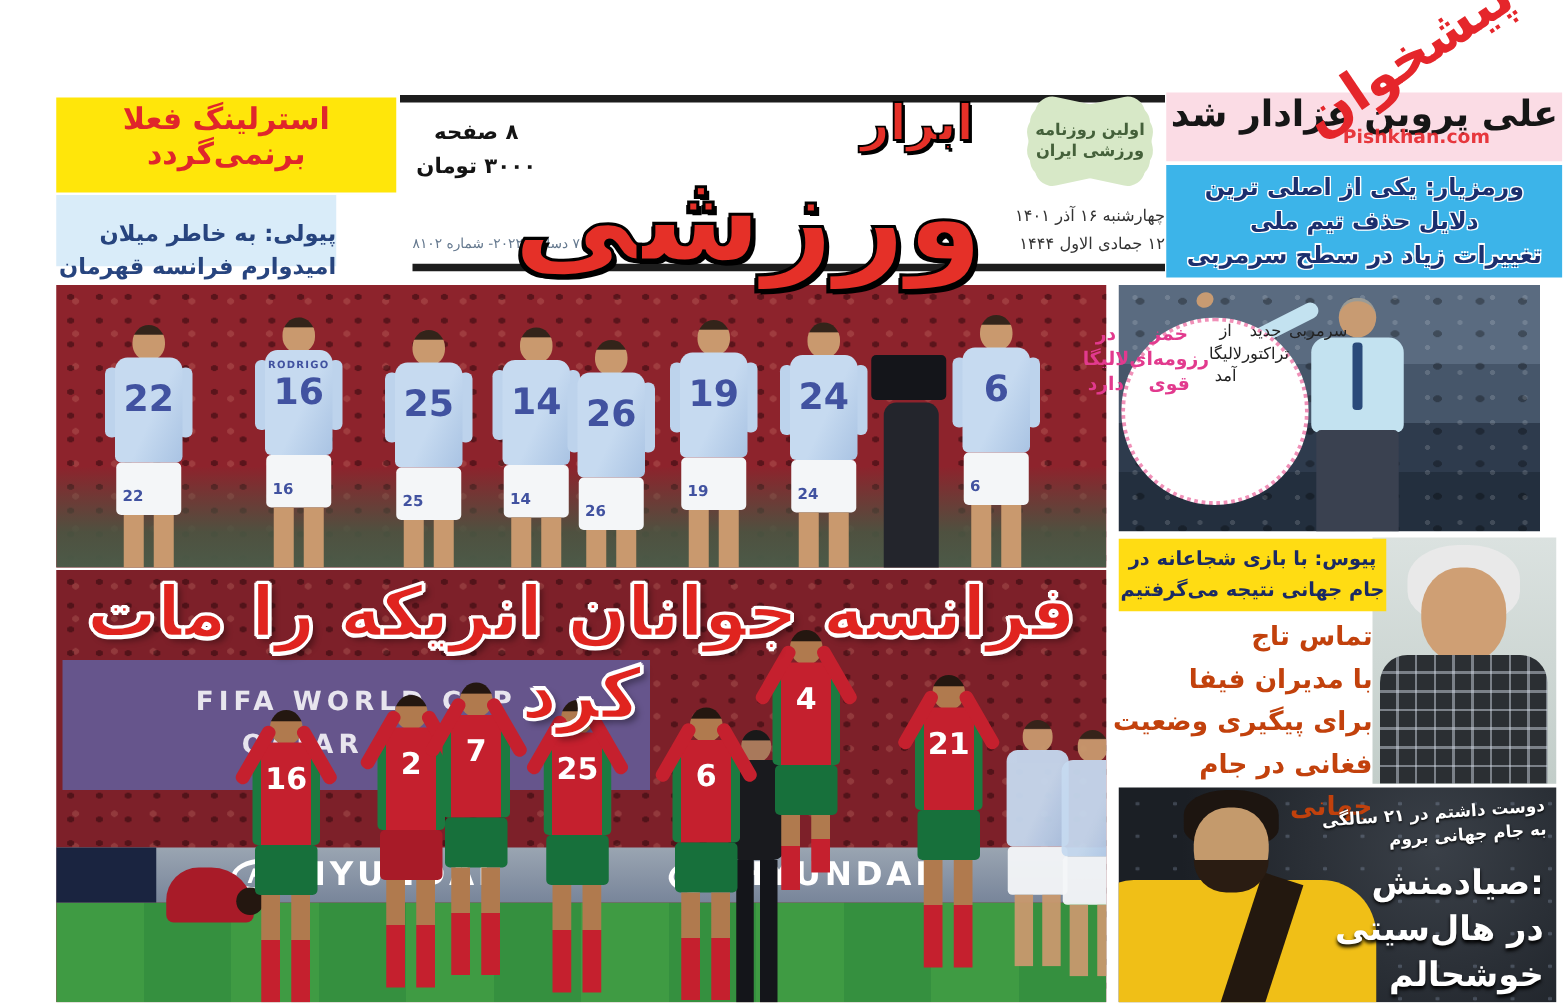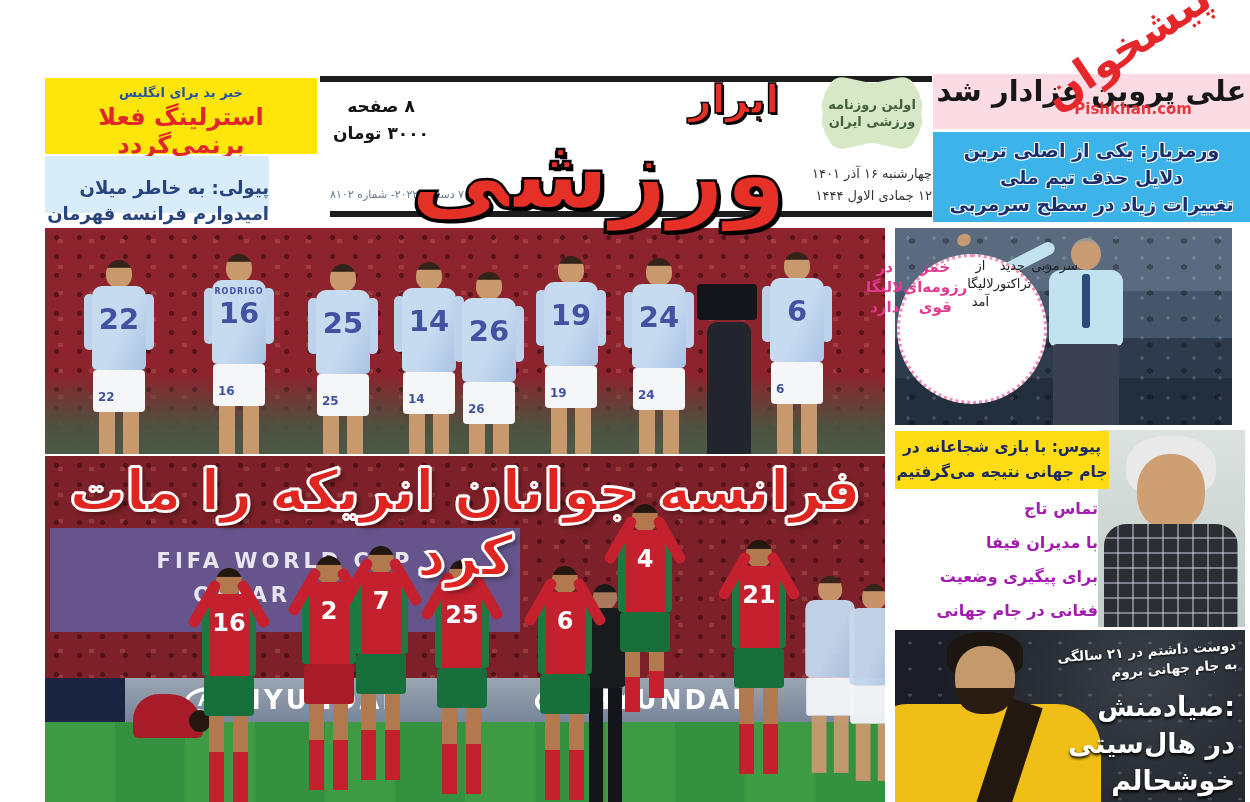--- a/index.html
+++ b/index.html
@@ -112,39 +112,38 @@
   .cfig .pants{position:absolute;left:48px;top:108px;width:66px;height:89px;background:#3a4150;border-radius:4px;}
   #cbadge{left:897px;top:254px;width:150px;height:150px;border-radius:50%;background:#fff;border:3px dotted #f090b8;z-index:4;
      display:flex;flex-direction:row;justify-content:center;text-align:center;font-size:13px;color:#222;line-height:18px;}
   #cbadge .m{color:#e23a8e;font-weight:bold;font-size:15px;line-height:20px;}
   #pious{left:895px;top:431px;width:214px;height:58px;background:#ffdc13;text-align:center;color:#1b2a63;font-weight:bold;font-size:15.5px;line-height:25px;padding-top:4px;z-index:2;}
   #tajphoto{left:1098px;top:430px;width:147px;height:197px;overflow:hidden;background:linear-gradient(#dbe2e0,#c2cdc9);}
   #tajphoto .thair{position:absolute;left:28px;top:6px;width:90px;height:62px;background:#e9e9e9;border-radius:45% 45% 40% 40%;}
   #tajphoto .tface{position:absolute;left:39px;top:24px;width:68px;height:76px;background:#cf9f74;border-radius:46%;}
   #tajphoto .tshirt{position:absolute;left:6px;top:94px;width:134px;height:103px;background:#2b2f33;border-radius:22px 22px 0 0;
      background-image:repeating-linear-gradient(0deg,transparent 0 13px,rgba(220,228,240,.45) 13px 15px),repeating-linear-gradient(90deg,transparent 0 13px,rgba(220,228,240,.45) 13px 15px);}
-  #tajtext{left:890px;top:492px;width:208px;z-index:3;text-align:right;color:#a21caf;font-weight:bold;font-size:16px;line-height:34px;}
+  #tajtext{left:890px;top:492px;width:208px;z-index:3;text-align:right;color:#c2410c;font-weight:bold;font-size:21px;line-height:34px;}
   #sayyad{left:895px;top:630px;width:350px;height:172px;overflow:hidden;
      background:radial-gradient(circle at 72% 28%,#3a4048,#1b1f25 72%);}
   #sayyad .bokeh{position:absolute;inset:0;background-image:radial-gradient(rgba(200,220,255,.2) 8%,transparent 9%);background-size:30px 26px;}
   #sayyad .syhair{position:absolute;left:52px;top:2px;width:76px;height:44px;background:#1d1510;border-radius:45% 45% 30% 30%;}
   #sayyad .syface{position:absolute;left:60px;top:16px;width:60px;height:64px;background:#c49a6c;border-radius:46%;}
   #sayyad .sybeard{position:absolute;left:60px;top:58px;width:60px;height:26px;background:#2a1c12;border-radius:0 0 28px 28px;}
   #sayyad .syjersey{position:absolute;left:-24px;top:74px;width:230px;height:110px;background:#f0bf17;border-radius:36px 44px 0 0;}
   #sayyad .systrap{position:absolute;left:96px;top:70px;width:34px;height:120px;background:#23180f;transform:rotate(18deg);}
   #sayyad .syk{position:absolute;right:8px;top:12px;text-align:right;color:#fff;font-weight:bold;font-size:13.5px;line-height:19px;transform:rotate(-4deg);text-shadow:0 1px 2px #000;z-index:3;}
   #sayyad .syq{position:absolute;right:10px;top:58px;text-align:right;color:#fff;font-weight:bold;font-size:27px;line-height:37px;text-shadow:0 2px 3px #000;z-index:3;}
 </style>
 </head>
 <body>
 
 <div id="page">
 
   <div class="abs rtl" id="ylw">
-    <div class="k">خبر بد برای انگلیس</div>
     <div class="h">استرلینگ فعلا برنمی‌گردد</div>
   </div>
   <div class="abs rtl" id="pblue">
     <div>پیولی: به خاطر میلان</div>
     <div>امیدوارم فرانسه قهرمان شود</div>
   </div>
 
   <div class="abs rule" id="ruleTop"></div>
   <div class="abs rule" id="ruleBot"></div>
   <div class="abs rtl" id="pages">

